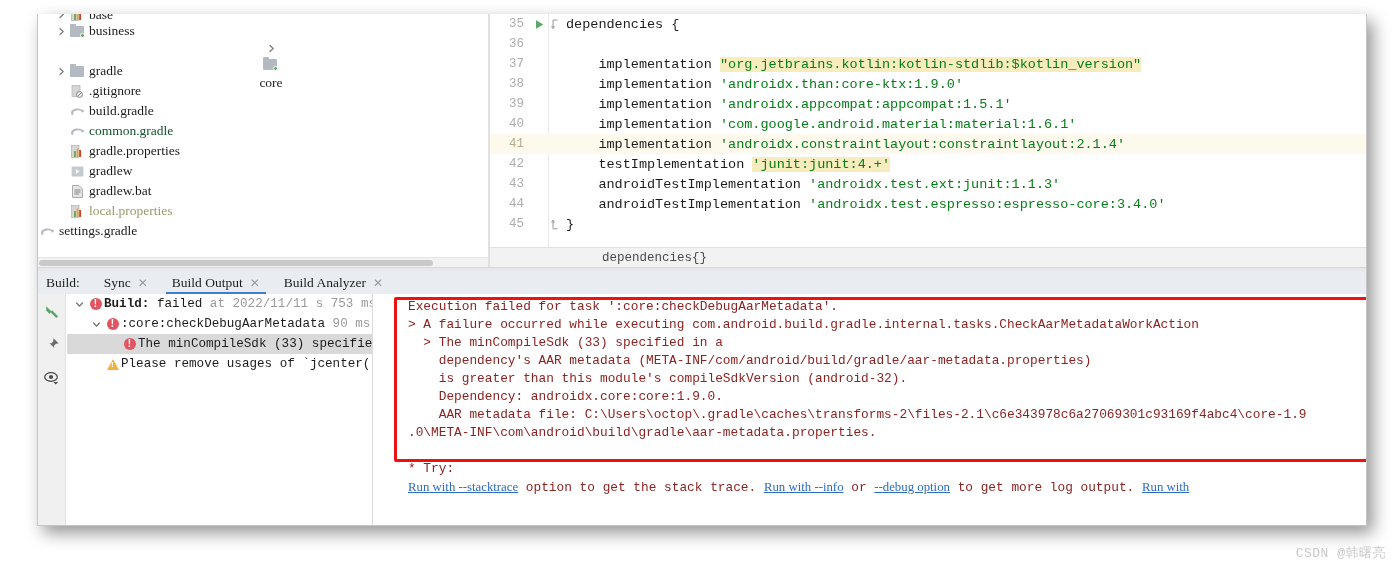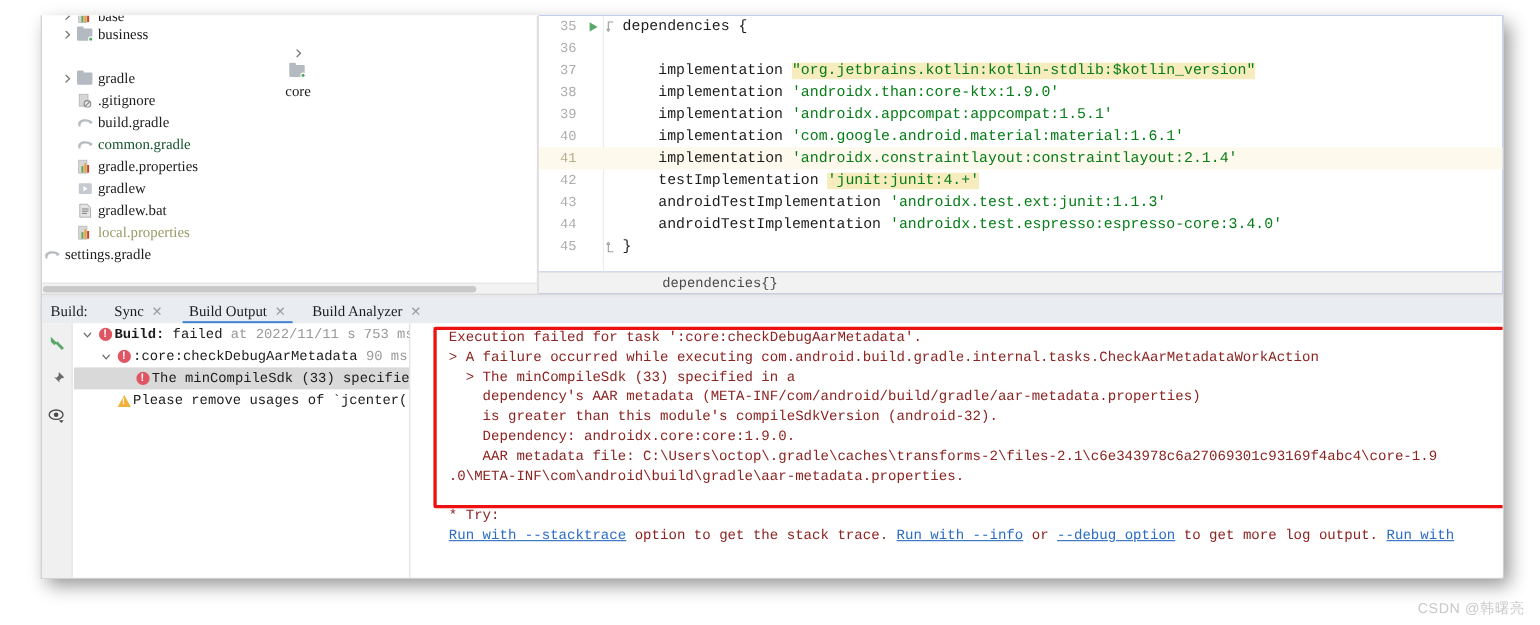--- a/index.html
+++ b/index.html
@@ -278,39 +278,39 @@
   .cline {
     height: 18px;
     font-family: "Liberation Mono", monospace;
     font-size: 12.8px;
     color: #8b2321;
     white-space: pre;
     padding-left: 34px;
     line-height: 18px;
   }
   .cline .lnk {
-    color: #2b6cc4; text-decoration: underline;
+    color: #2b6cc4; text-decoration: underline; font-family: Liberation Serif, serif;
   }
 
   
   #redbox {
     position: absolute;
     left: 356px; top: 283px;
     width: 987px; height: 165px;
     border: 3px solid #ee1111;
     border-radius: 2px;
     pointer-events: none;
     z-index: 40;
   }
 
   
   #watermark {
     position: absolute;
     right: 14px; bottom: 6px;
-    font-family: Liberation Sans, sans-serif;
+    font-family: Liberation Mono, monospace;
     font-size: 13px;
     color: #c9c9c9;
     z-index: 60;
     letter-spacing: 0.5px;
   }
 </style>
 </head>
 <body>
 
 <div id="root">

